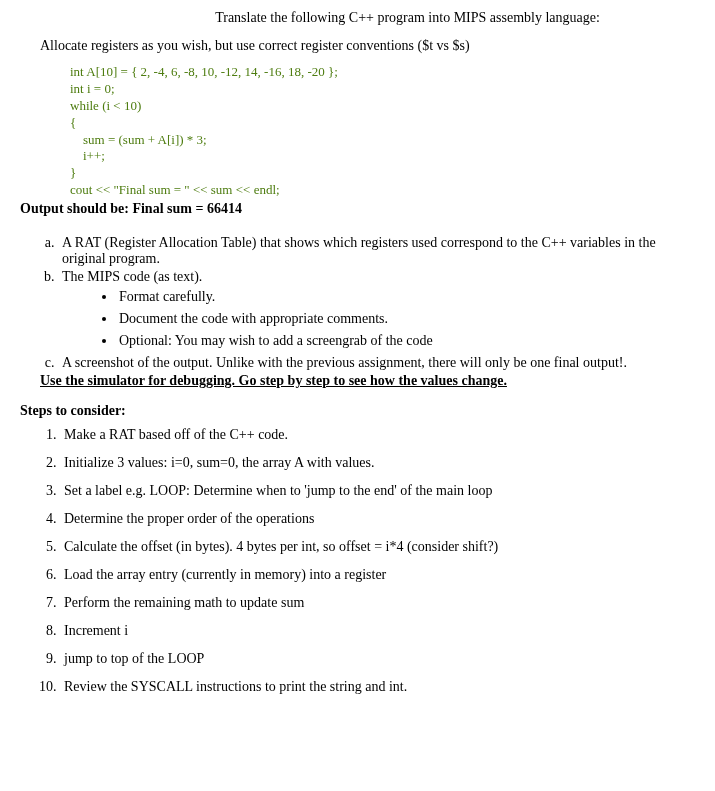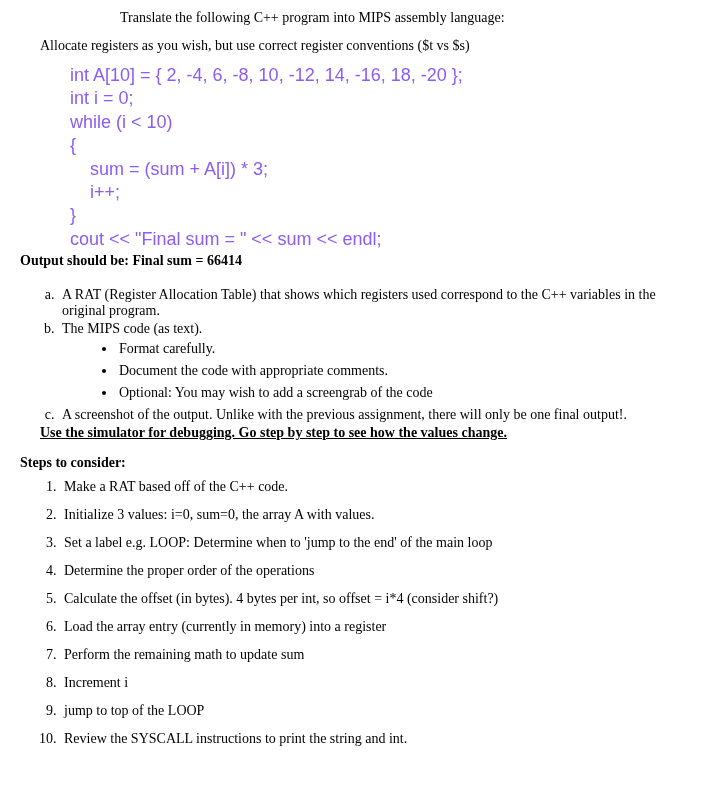--- a/index.html
+++ b/index.html
@@ -6,34 +6,35 @@
       font-family: "Times New Roman", serif;
       font-size: 14px;
       background: #fff;
       color: #000;
       margin: 0;
       padding: 10px 20px;
       width: 715px;
       box-sizing: border-box;
     }
     .title {
+      text-align: center;
       margin-left: 100px;
       margin-bottom: 12px;
     }
     .indent1 {
       margin-left: 20px;
     }
     .indent2 {
       margin-left: 50px;
     }
     .code {
-      font-family: Liberation Sans, sans-serif;
-      color: #8b5cf6;
+      font-family: Liberation Serif, serif;
+      color: #4d7c0f;
       white-space: pre;
-      font-size: 18px;
+      font-size: 13px;
       line-height: 1.3;
     }
     .bold {
       font-weight: bold;
     }
     .output-line {
       margin-top: 2px;
       margin-bottom: 18px;
     }
     .submit-block {

